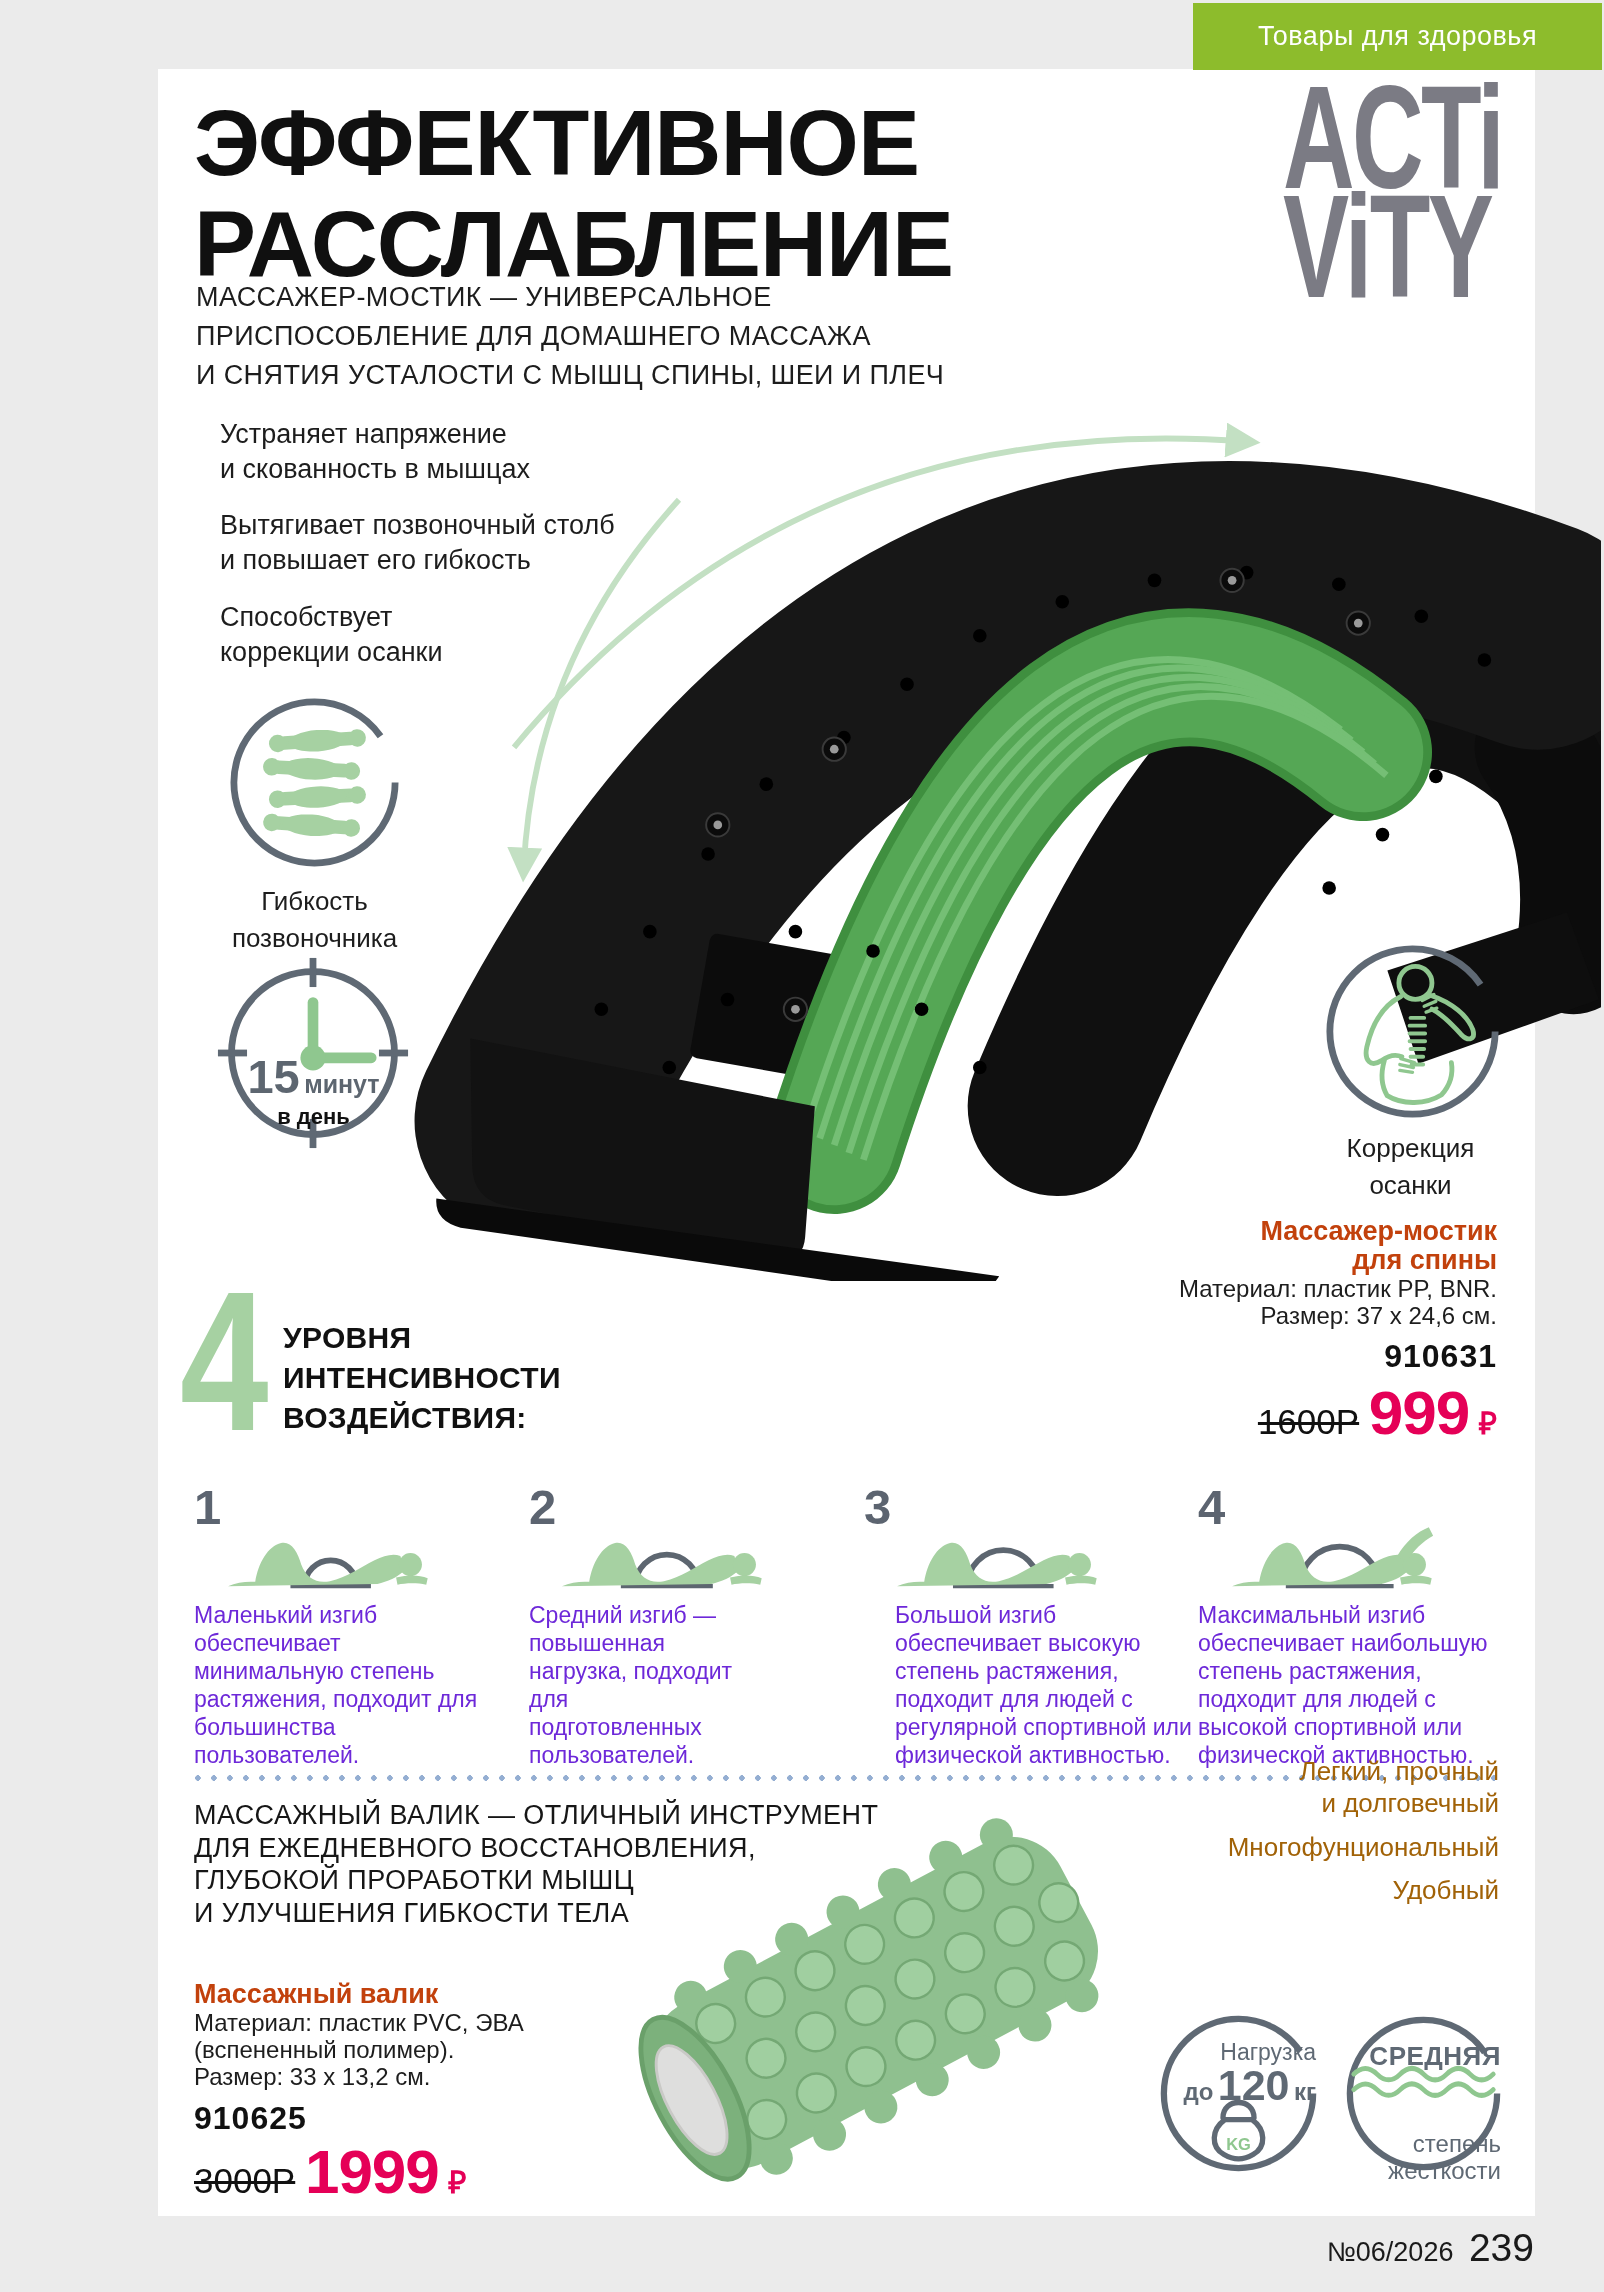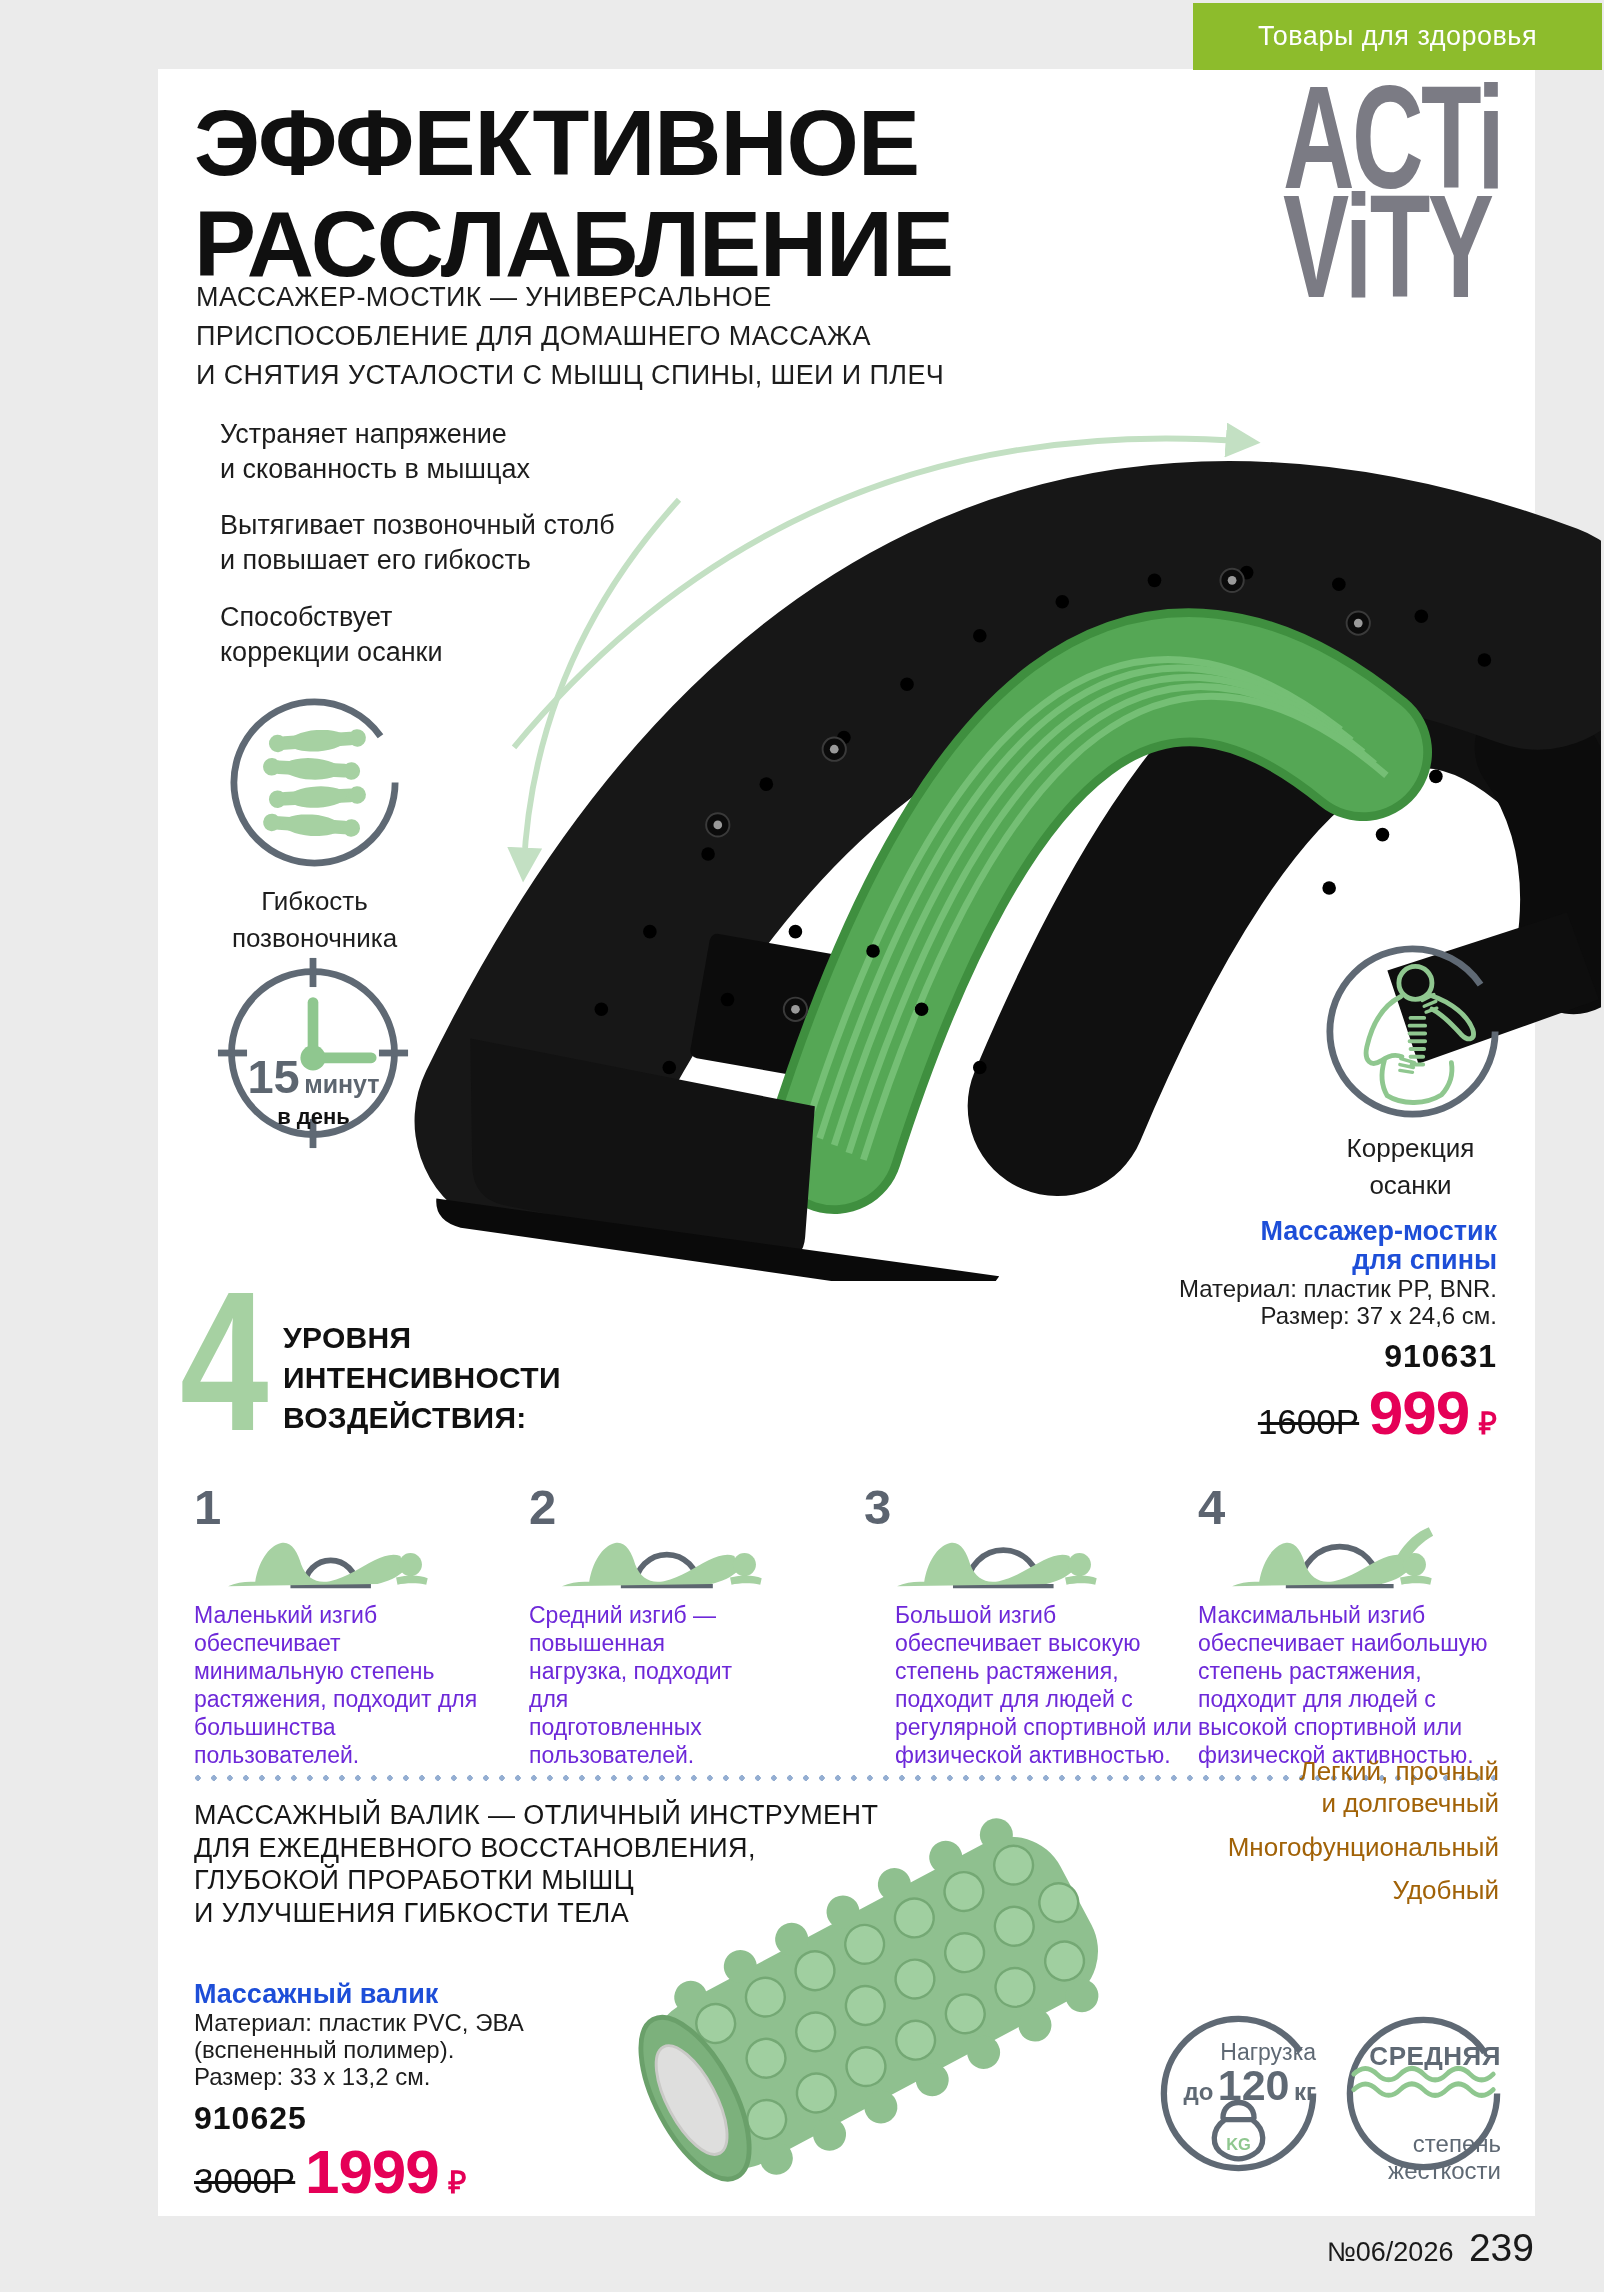--- a/index.html
+++ b/index.html
@@ -13,21 +13,21 @@
   .title{left:194px;top:93px;color:#101010;font-weight:800;font-size:93px;line-height:101px;letter-spacing:-1px;}
   .subtitle{left:196px;top:278px;color:#1d1d1d;font-size:27px;line-height:39px;letter-spacing:0.4px;}
   .features{left:220px;top:417px;color:#1d1d1d;font-size:27px;line-height:35px;}
   .feature{margin-bottom:21.3px;}
   .circle-label{color:#1d1d1d;font-size:26px;line-height:37px;text-align:center;}
   .clock-text{line-height:33px;text-align:center;color:#5d6670;font-weight:700;}
   .clock-big{font-size:47px;}
   .clock-mid{font-size:25px;}
   .clock-small{font-size:22px;color:#111;display:block;line-height:25px;}
   .prod-info{text-align:right;color:#1d1d1d;}
-  .prod-name{font-size:27px;font-weight:700;line-height:29px;color:#1d4ed8;}
+  .prod-name{font-size:27px;font-weight:700;line-height:29px;color:#c2410c;}
   .prod-detail{font-size:24px;line-height:27px;}
   .sku{font-size:32px;font-weight:700;letter-spacing:1px;color:#111;}
   .price-row{display:flex;align-items:baseline;justify-content:flex-end;gap:9.7px;}
   .old-price{font-size:35px;color:#111;text-decoration:line-through;text-decoration-thickness:2.9px;}
   .price{font-size:62px;font-weight:800;color:#e50057;letter-spacing:-1px;line-height:62px;}
   .currency{font-size:31px;font-weight:800;color:#e50057;}
   .big-num{left:180px;top:1279px;color:#a6d1a2;font-weight:700;font-size:199px;line-height:165px;
            transform:scaleX(.8);transform-origin:top left;}
   .levels-heading{left:283px;top:1318px;color:#111;font-weight:800;font-size:30px;line-height:40px;letter-spacing:0.3px;}
   .level-num{color:#5c6470;font-weight:700;font-size:49px;line-height:49px;}

